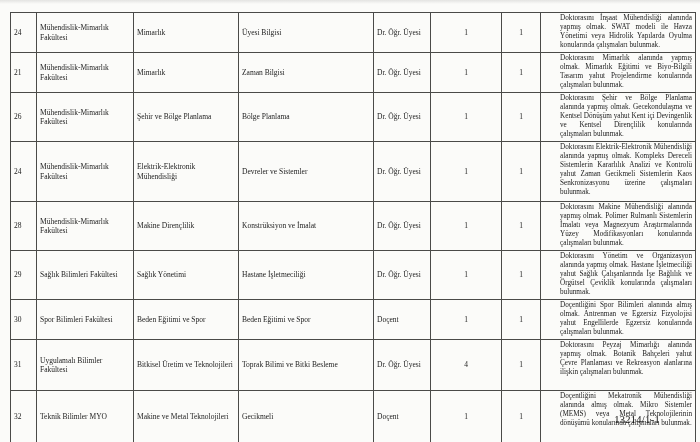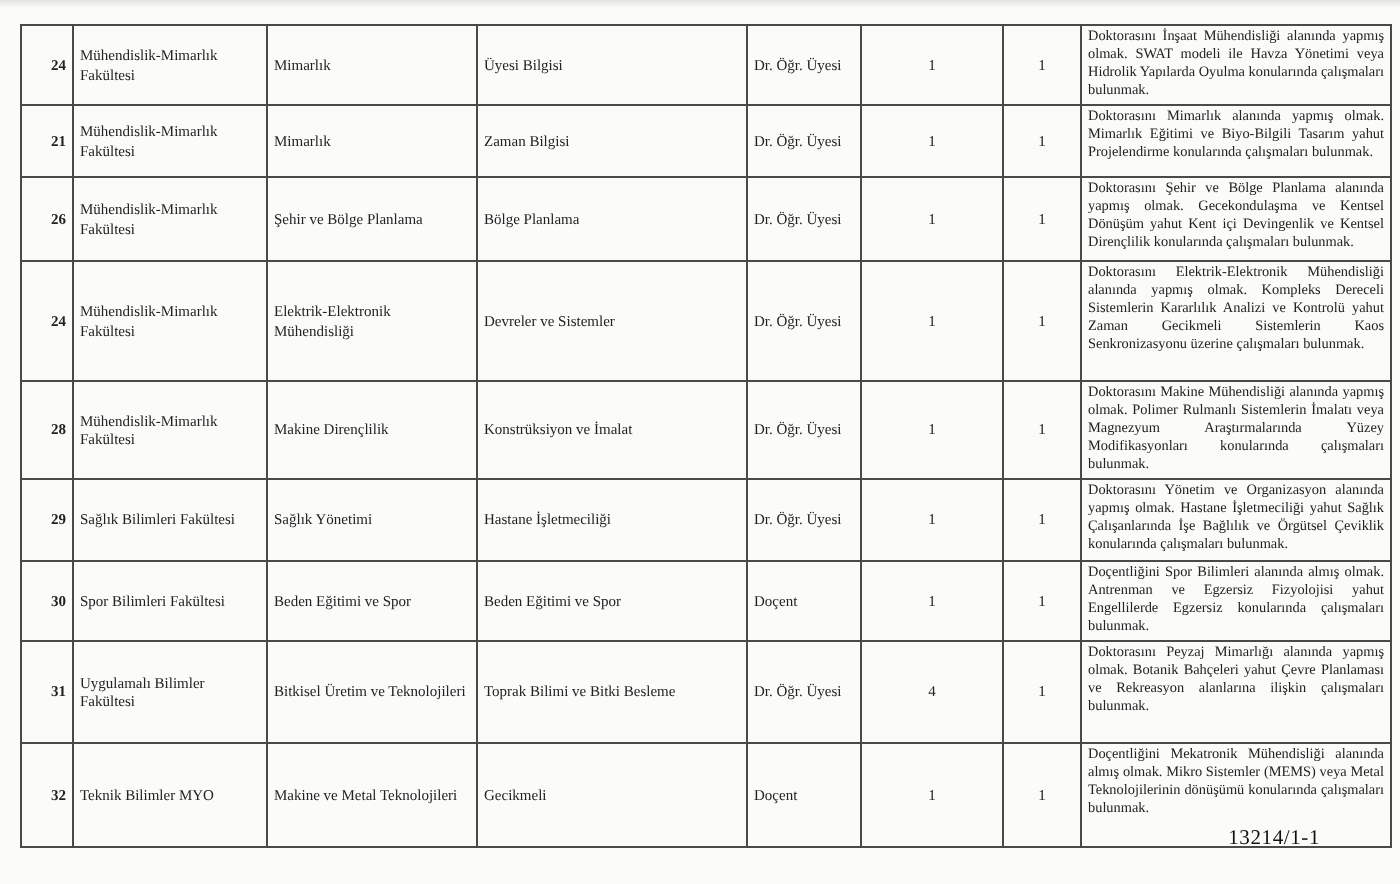--- a/index.html
+++ b/index.html
@@ -33,29 +33,29 @@
   
   col.c-no{width:26px;}
   col.c-faculty{width:97px;}
   col.c-department{width:105px;}
   col.c-field{width:135px;}
   col.c-title{width:57px;}
   col.c-count{width:71px;}
   col.c-degree{width:39px;}
   col.c-description{width:155px;}
 
-  td.col-no{text-align:right;font-weight:bold;}
+  td.col-no{text-align:left;font-weight:normal;}
   td.col-count, td.col-degree{text-align:center;}
   td.col-description{
     text-align:justify;
     text-justify:inter-word;
     vertical-align:top;
     font-size:7.2px;
     line-height:1.25;
-    padding:1px 3px 2px 3px;
+    padding:1px 3px 2px 19px;
   }
   
   tbody tr:nth-child(1){height:36px;}
   tbody tr:nth-child(2){height:36px;}
   tbody tr:nth-child(3){height:42px;}
   tbody tr:nth-child(4){height:60px;}
   tbody tr:nth-child(5){height:45px;}
   tbody tr:nth-child(6){height:41px;}
   tbody tr:nth-child(7){height:38px;}
   tbody tr:nth-child(8){height:51px;}

